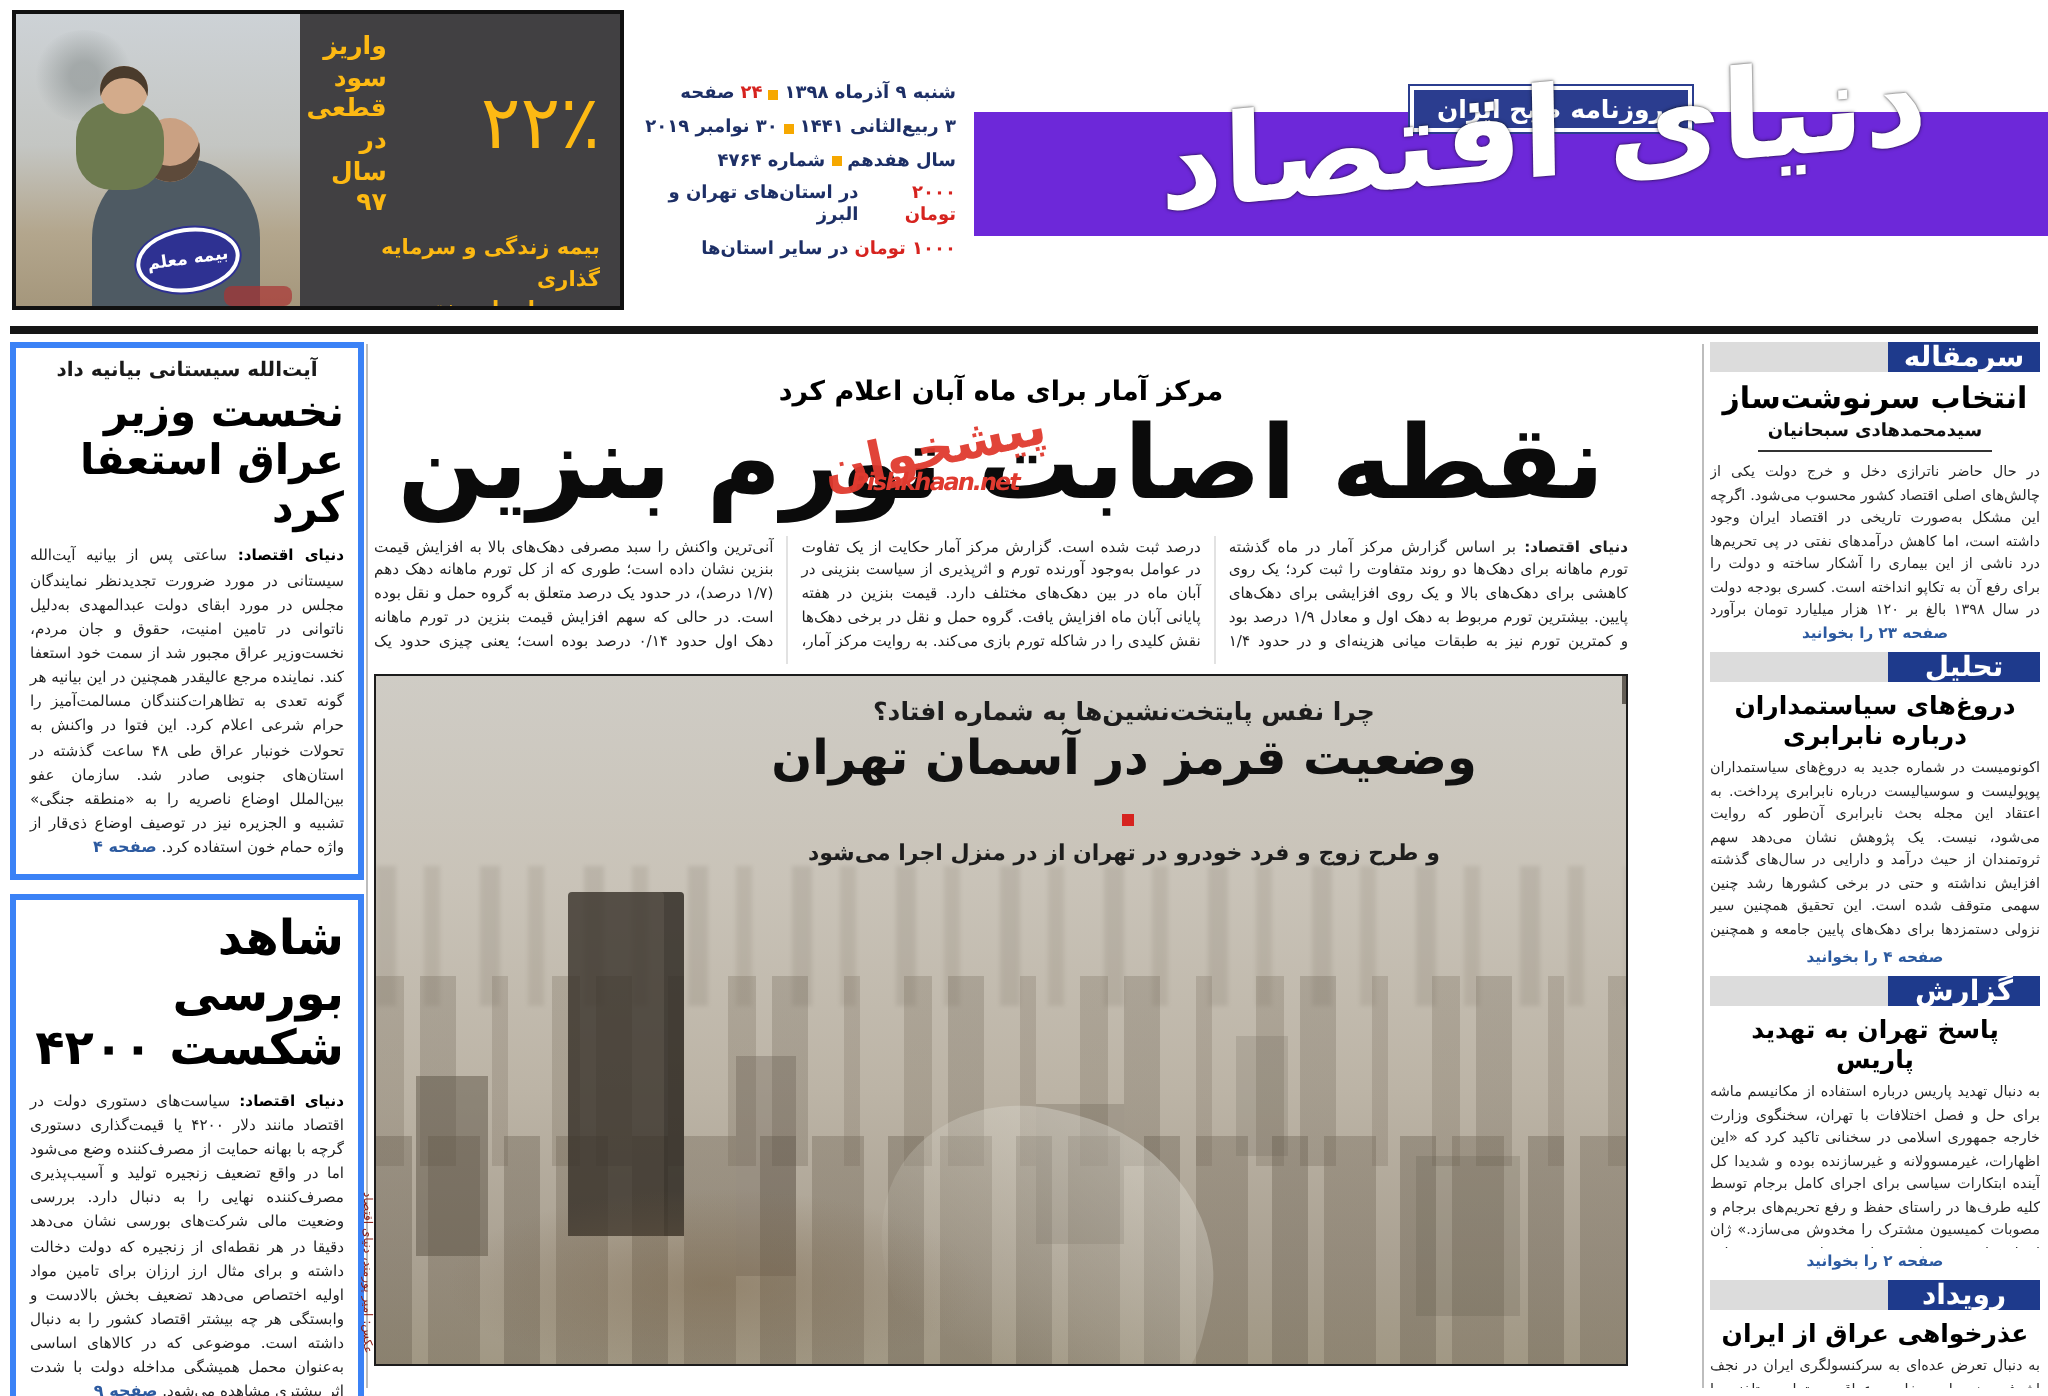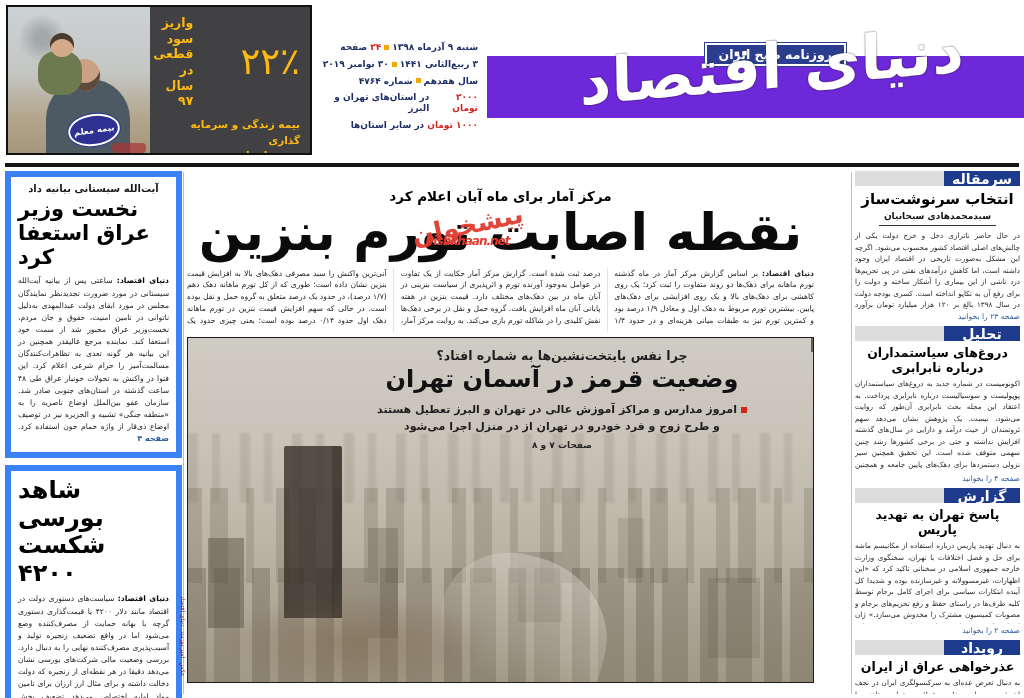--- a/index.html
+++ b/index.html
@@ -51,23 +51,23 @@
         outline:1px solid #2b3d8f; color:#fff; font-size:12.5px; font-weight:bold; padding:2px 12px; }
   .logotype { position:absolute; top:-26px; right:60px; color:#fff; font-size:62px; font-weight:bold;
         transform:rotate(-5deg) skewX(-4deg); letter-spacing:-2px; white-space:nowrap;
         text-shadow:0 0 2px rgba(0,0,0,.45), 0 0 1px rgba(0,0,0,.6); }
 
   .rule { position:absolute; top:163px; left:5px; right:5px; height:4px; background:#161616; }
   .vdiv { position:absolute; top:172px; bottom:4px; width:1px; background:#bdbdbd; }
 
   
   .leftcol { position:absolute; top:171px; left:5px; width:177px; }
-  .lbox { border:6px solid #3b82f6; padding:6px 7px; margin-bottom:7px; background:#fff; }
+  .lbox { border:3px solid #3b82f6; padding:6px 7px; margin-bottom:7px; background:#fff; }
   .lbox .kick { text-align:center; font-size:10px; font-weight:bold; margin-bottom:3px; }
-  .lbox h2 { text-align:left; font-size:21px; line-height:1.15; margin-bottom:6px; font-weight:bold; color:#000; }
+  .lbox h2 { text-align:right; font-size:21px; line-height:1.15; margin-bottom:6px; font-weight:bold; color:#000; }
   .small-body { font-size:7.6px; line-height:1.6; text-align:justify; color:#222; }
   .small-body b { color:#000; }
   .plink { color:#2c5aa0; font-weight:bold; font-size:8px; }
 
   .indexbox { border:2px solid #f2a71b; padding:4px 6px 2px; background:#fffdf6; }
   .indexbox h3 { text-align:center; color:#d6231f; font-size:10.5px; font-weight:bold;
         border-bottom:1px dotted #c9c9c9; padding-bottom:3px; margin-bottom:2px; }
 
   .photo-credit { position:absolute; left:180px; top:596px; writing-mode:vertical-rl;
         font-size:6px; color:#8a1a12; letter-spacing:.5px; }
@@ -116,21 +116,21 @@
   .sec-label .blue { background:#1e3a8c; color:#fff; font-size:14px; font-weight:bold;
         display:flex; align-items:center; justify-content:center; width:76px; }
   .sec-label .gray { flex:1; background:#dcdcdc; }
   .sec-title { text-align:center; font-weight:bold; color:#000; }
   .t-lg { font-size:15px; margin:2px 0 3px; }
   .t-md { font-size:12.5px; margin:2px 0 3px; line-height:1.2; }
   .sec-author { text-align:center; font-size:9px; font-weight:bold; color:#111;
         border-bottom:1px solid #333; padding-bottom:4px; margin:0 24px 4px; }
   .sec-body { font-size:7.2px; line-height:1.6; text-align:justify; color:#2a2a2a; overflow:hidden; }
   .b1 { max-height:80px; } .b2 { max-height:94px; } .b3 { max-height:84px; } .b4 { max-height:88px; }
-  .sec-link { font-size:7.6px; font-weight:normal; color:#2c5aa0; margin-top:2px; }
+  .sec-link { font-size:7.6px; font-weight:bold; color:#2c5aa0; margin-top:2px;text-align:center; }
 </style>
 </head>
 <body>
 
 <div id="page">
 
   <div class="ad">
     <div class="ad-text">
       <div class="ad-top">
         <div class="pct">۲۲٪</div>
@@ -251,24 +251,23 @@
       <div class="bld" style="left:520px;top:240px;width:52px;height:80px;opacity:.4;"></div>
       <div class="tower-ant"></div>
       <div class="bld tower-main"></div>
       <div class="hill"></div>
       <div class="road"></div>
 
       <div class="photo-overlay">
         <div class="po-kick">چرا نفس پایتخت‌نشین‌ها به شماره افتاد؟</div>
         <div class="po-head">وضعیت قرمز در آسمان تهران</div>
         <div class="po-sub">
-          <span class="sqr"></span><span>امروز مدارس و مراکز آموزش عالی در تهران و البرز تعطیل هستند</span><br>
+          <span class="sqr"></span><br>
           <span>و طرح زوج و فرد خودرو در تهران از در منزل اجرا می‌شود</span>
         </div>
-        <div class="po-pages">صفحات ۷ و ۸</div>
       </div>
     </div>
   </div>
 
   <div class="sidebar">
 
     <div class="sec">
       <div class="sec-label">
           <span class="blue">سرمقاله</span>
           <span class="gray"></span>

